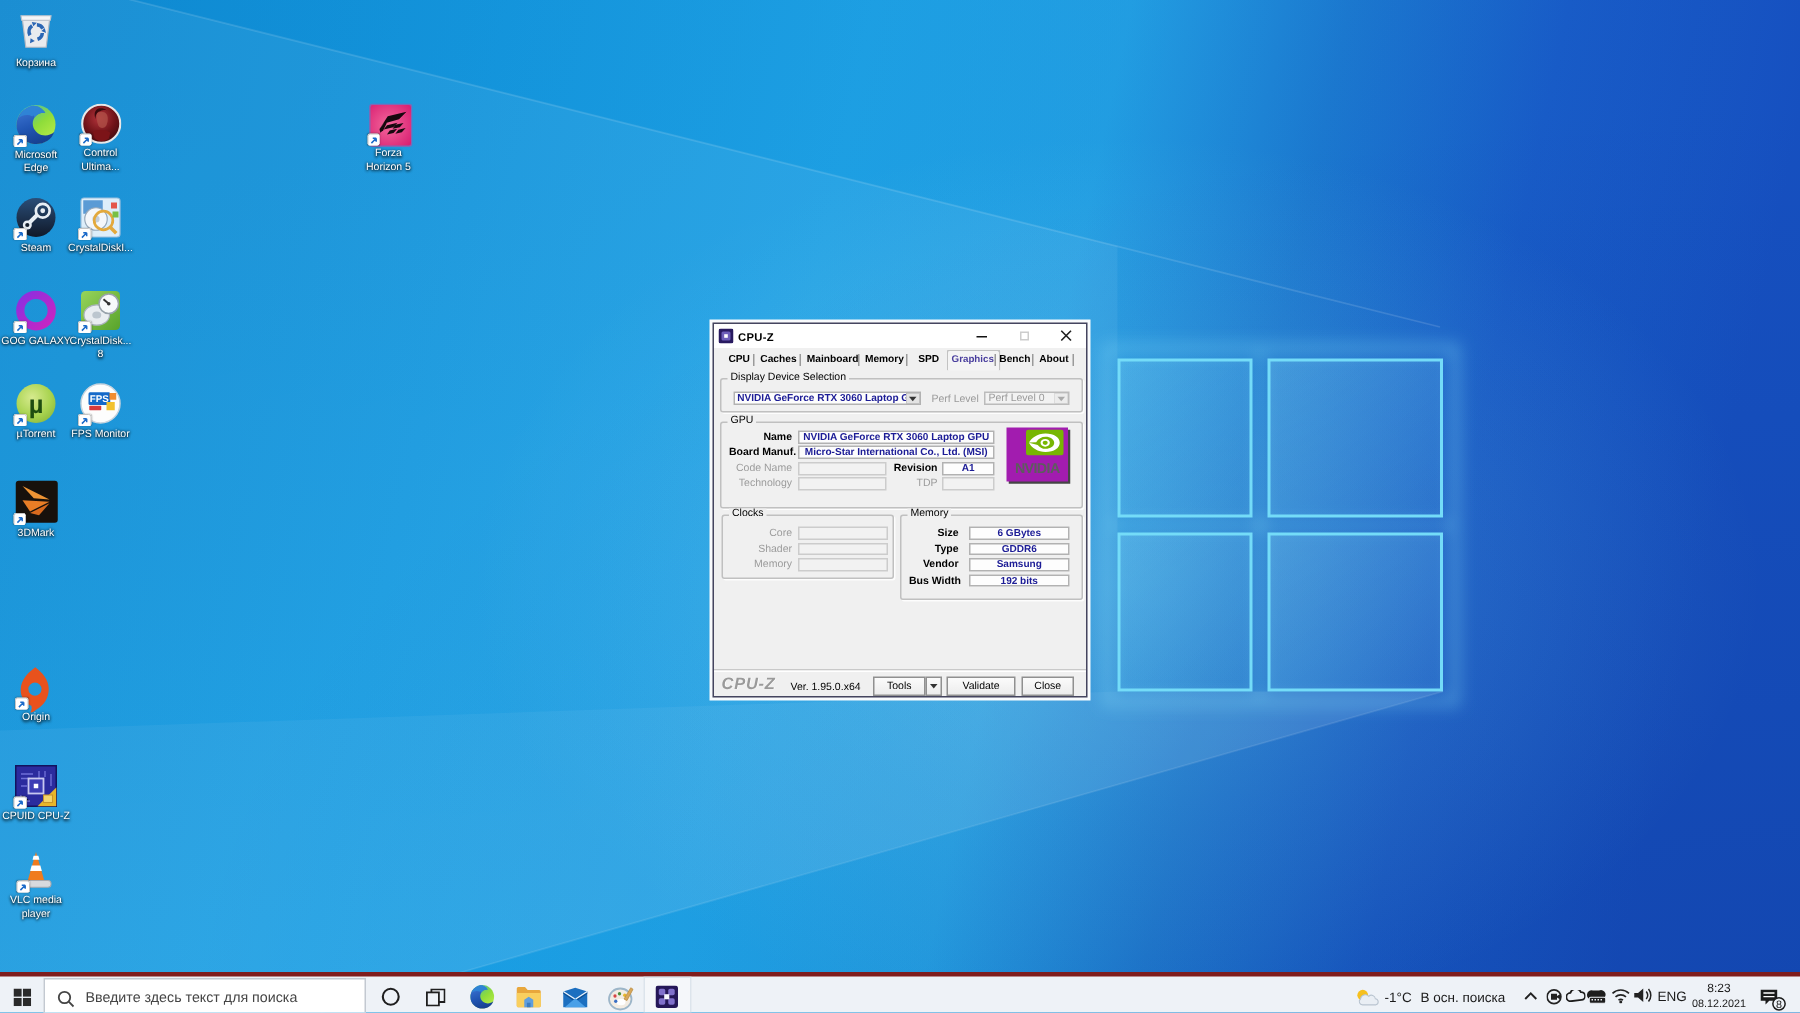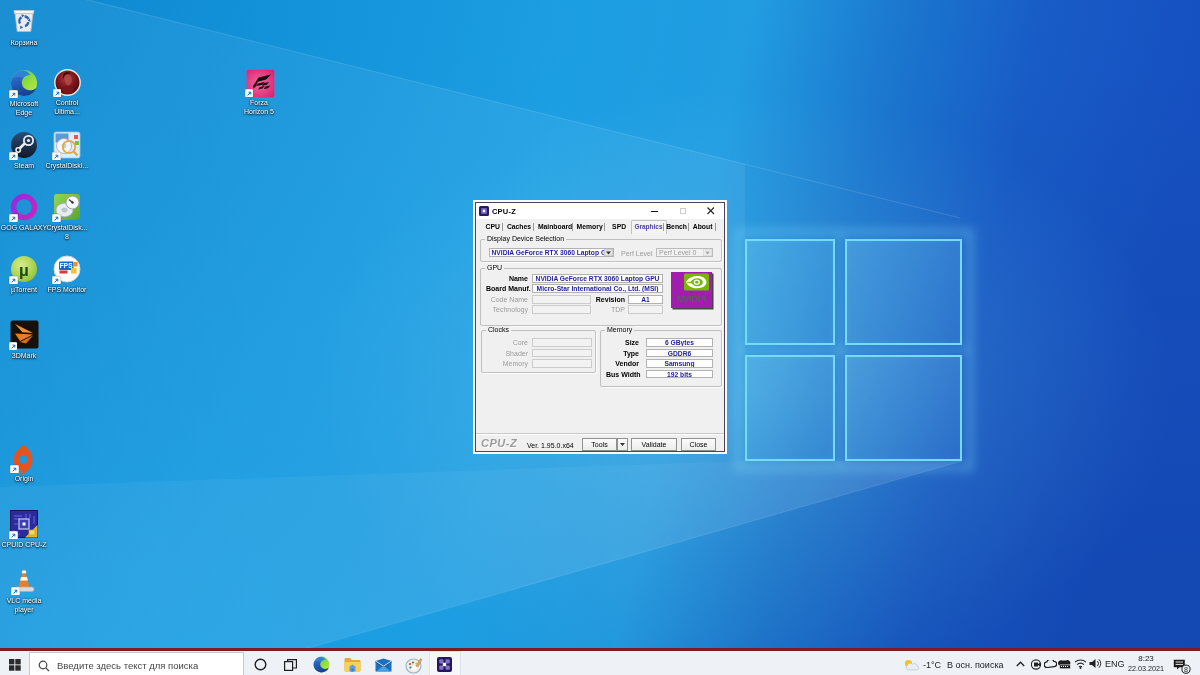--- a/index.html
+++ b/index.html
@@ -3,21 +3,21 @@
 <style>
 *{margin:0;padding:0;box-sizing:border-box}
 html,body{width:1200px;height:675px;overflow:hidden}
 body{font-family:"Liberation Sans",sans-serif;position:relative;background:#1392d6}
 
 .dicon{position:absolute;width:62px;text-align:center;color:#fff;font-size:7px;line-height:8.5px}
 .dicon .ic{position:relative;width:28px;height:28px;margin:0 auto}
 .dicon .lbl{margin-top:3px;text-shadow:0 1px 2px rgba(0,0,0,.95),0 0 2px rgba(0,0,0,.8)}
 .sc{position:absolute;left:-1px;bottom:-1px;width:8.5px;height:8.5px;background:#fff;border-radius:1.5px;box-shadow:0 0 1px rgba(0,0,0,.45);overflow:hidden}
 
-#win{position:absolute;left:473px;top:200px;width:254px;height:254px;background:#f9fbfd;padding:2px}
+#win{position:absolute;left:473px;top:213px;width:254px;height:254px;background:#f9fbfd;padding:2px}
 #winin{position:relative;width:250px;height:250px;border:1px solid #45455f;background:#f0f0f0;font-size:7px;color:#000}
 #title{position:absolute;left:0;top:0;width:248px;height:16px;background:#fff}
 #title .t{position:absolute;left:16px;top:4px;font-weight:bold;font-size:7.5px;letter-spacing:.2px}
 .grp{position:absolute;border:1px solid #c0c0c0;border-radius:2px;box-shadow:1px 1px 0 rgba(255,255,255,.85)}
 .grp .gl{position:absolute;left:4px;top:-4.5px;background:#f0f0f0;padding:0 2px;font-size:7px;white-space:nowrap}
 .lab{position:absolute;font-size:7px;white-space:nowrap}
 .rlab{position:absolute;font-size:7px;text-align:right;white-space:nowrap}
 .dis{color:#9b9b9b}
 .fld{position:absolute;border:1px solid #b2b2b2;background:#fdfdfd;text-align:center;color:#1c1c96;font-weight:bold;font-size:6.7px;white-space:nowrap;overflow:hidden}
 .efld{position:absolute;border:1px solid #cccccc;background:#f2f2f2}
@@ -589,21 +589,21 @@
         <path d="M5,8.8 a2.5,2.5 0 0 1 3,0" stroke-width="1.1"></path>
       </g>
       <circle cx="6.5" cy="10" r="1" fill="#222"></circle>
     </svg>
 
  <svg style="position:absolute;left:1089px;top:7px" width="13" height="11">
       <path d="M0.5,4 L3,4 L6.5,1 L6.5,10 L3,7 L0.5,7 Z" fill="#222"></path>
       <path d="M8.5,3 a4,4 0 0 1 0,5 M10,1.3 a6.5,6.5 0 0 1 0,8.4" fill="none" stroke="#222" stroke-width="1"></path>
     </svg>
  <div class="tray" style="left:1105px;top:8px;font-size:9px">ENG</div>
- <div class="tray" style="left:1126px;top:3px;width:40px;text-align:center;font-size:8px;line-height:10px">8:23<span style="display:block;font-size:7.2px;line-height:9px">22.03.2021</span></div>
+ <div class="tray" style="left:1126px;top:3px;width:40px;text-align:center;font-size:8px;line-height:10px">8:23<span style="display:block;font-size:7.2px;line-height:9px">08.12.2021</span></div>
 
  <svg style="position:absolute;left:1173px;top:8px" width="19" height="16">
       <path d="M0.8,0.8 L11.8,0.8 L11.8,8.2 L6.5,8.2 L4,10.6 L4,8.2 L0.8,8.2 Z" fill="#1b1b1b"></path>
       <g stroke="#fff" stroke-width="0.9">
         <path d="M2.6,3 H10 M2.6,5.4 H10"></path>
       </g>
       <circle cx="13" cy="10.2" r="4.1" fill="#eef2f7" stroke="#1b1b1b" stroke-width="1"></circle>
       <text x="13" y="13" text-anchor="middle" font-family="Liberation Sans" font-size="7.2" fill="#1b1b1b">8</text>
     </svg>
 </div>

